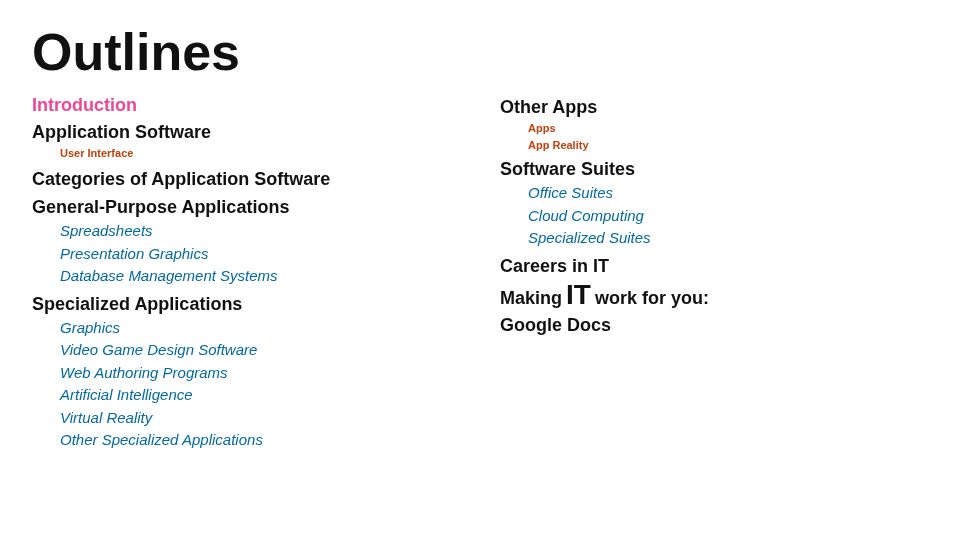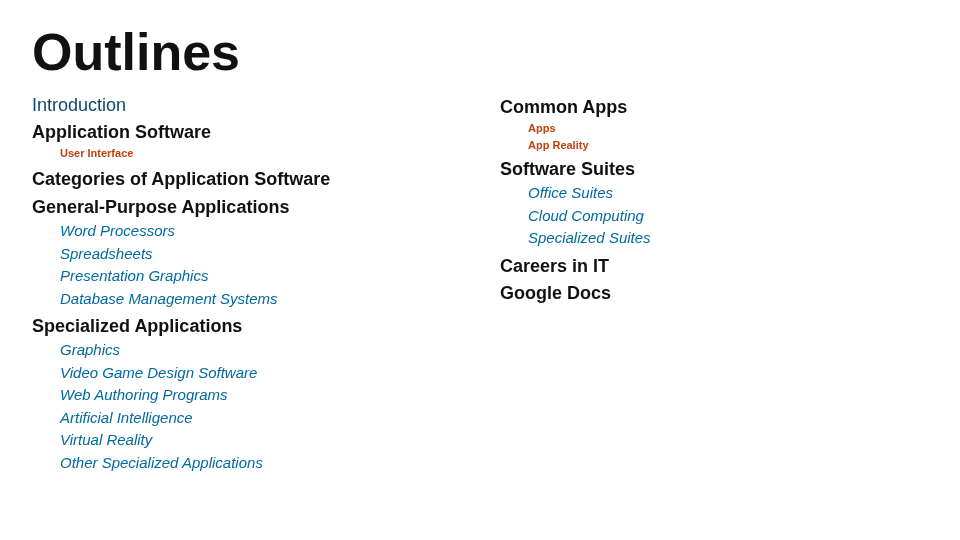--- a/index.html
+++ b/index.html
@@ -95,65 +95,69 @@
     }
 
     .making-rest {
       font-size: 18px;
       font-weight: bold;
       color: #111111;
     }
 
     .intro-item {
       font-size: 18px;
-      font-weight: normal;
-      color: #0c4a6e;
+      font-weight: bold;
+      color: #ec4899;
       margin-top: 4px;
       display: block;
     }
   </style>
 </head>
 <body>
 
 <div class="page-title">Outlines</div>
 
 <div class="content-wrapper">
   <div class="left-column">
 
     <span class="intro-item">Introduction</span>
 
     <span class="level1">Application Software</span>
     <span class="level2">User Interface</span>
 
     <span class="level1-multi">Categories of Application Software</span>
 
     <span class="level1">General-Purpose Applications</span>
-    <span class="level2-italic">Word Processors</span>
     <span class="level2-italic">Spreadsheets</span>
     <span class="level2-italic">Presentation Graphics</span>
     <span class="level2-italic">Database Management Systems</span>
 
     <span class="level1">Specialized Applications</span>
     <span class="level2-italic">Graphics</span>
     <span class="level2-italic">Video Game Design Software</span>
     <span class="level2-italic">Web Authoring Programs</span>
     <span class="level2-italic">Artificial Intelligence</span>
     <span class="level2-italic">Virtual Reality</span>
     <span class="level2-italic">Other Specialized Applications</span>
   </div>
 
   <div class="right-column">
 
-    <span class="level1">Common Apps</span>
+    <span class="level1">Other Apps</span>
     <span class="level2">Apps</span>
     <span class="level2">App Reality</span>
 
     <span class="level1">Software Suites</span>
     <span class="level2-italic">Office Suites</span>
     <span class="level2-italic">Cloud Computing</span>
     <span class="level2-italic">Specialized Suites</span>
 
     <span class="level1">Careers in IT</span>
 
+    <div class="making-it-row">
+      <span class="making-label">Making</span>
+      <span class="making-it-large">IT</span>
+      <span class="making-rest">work for you:</span>
+    </div>
 
     <span class="level1">Google Docs</span>
   </div>
 </div>
 
 </body></html>

